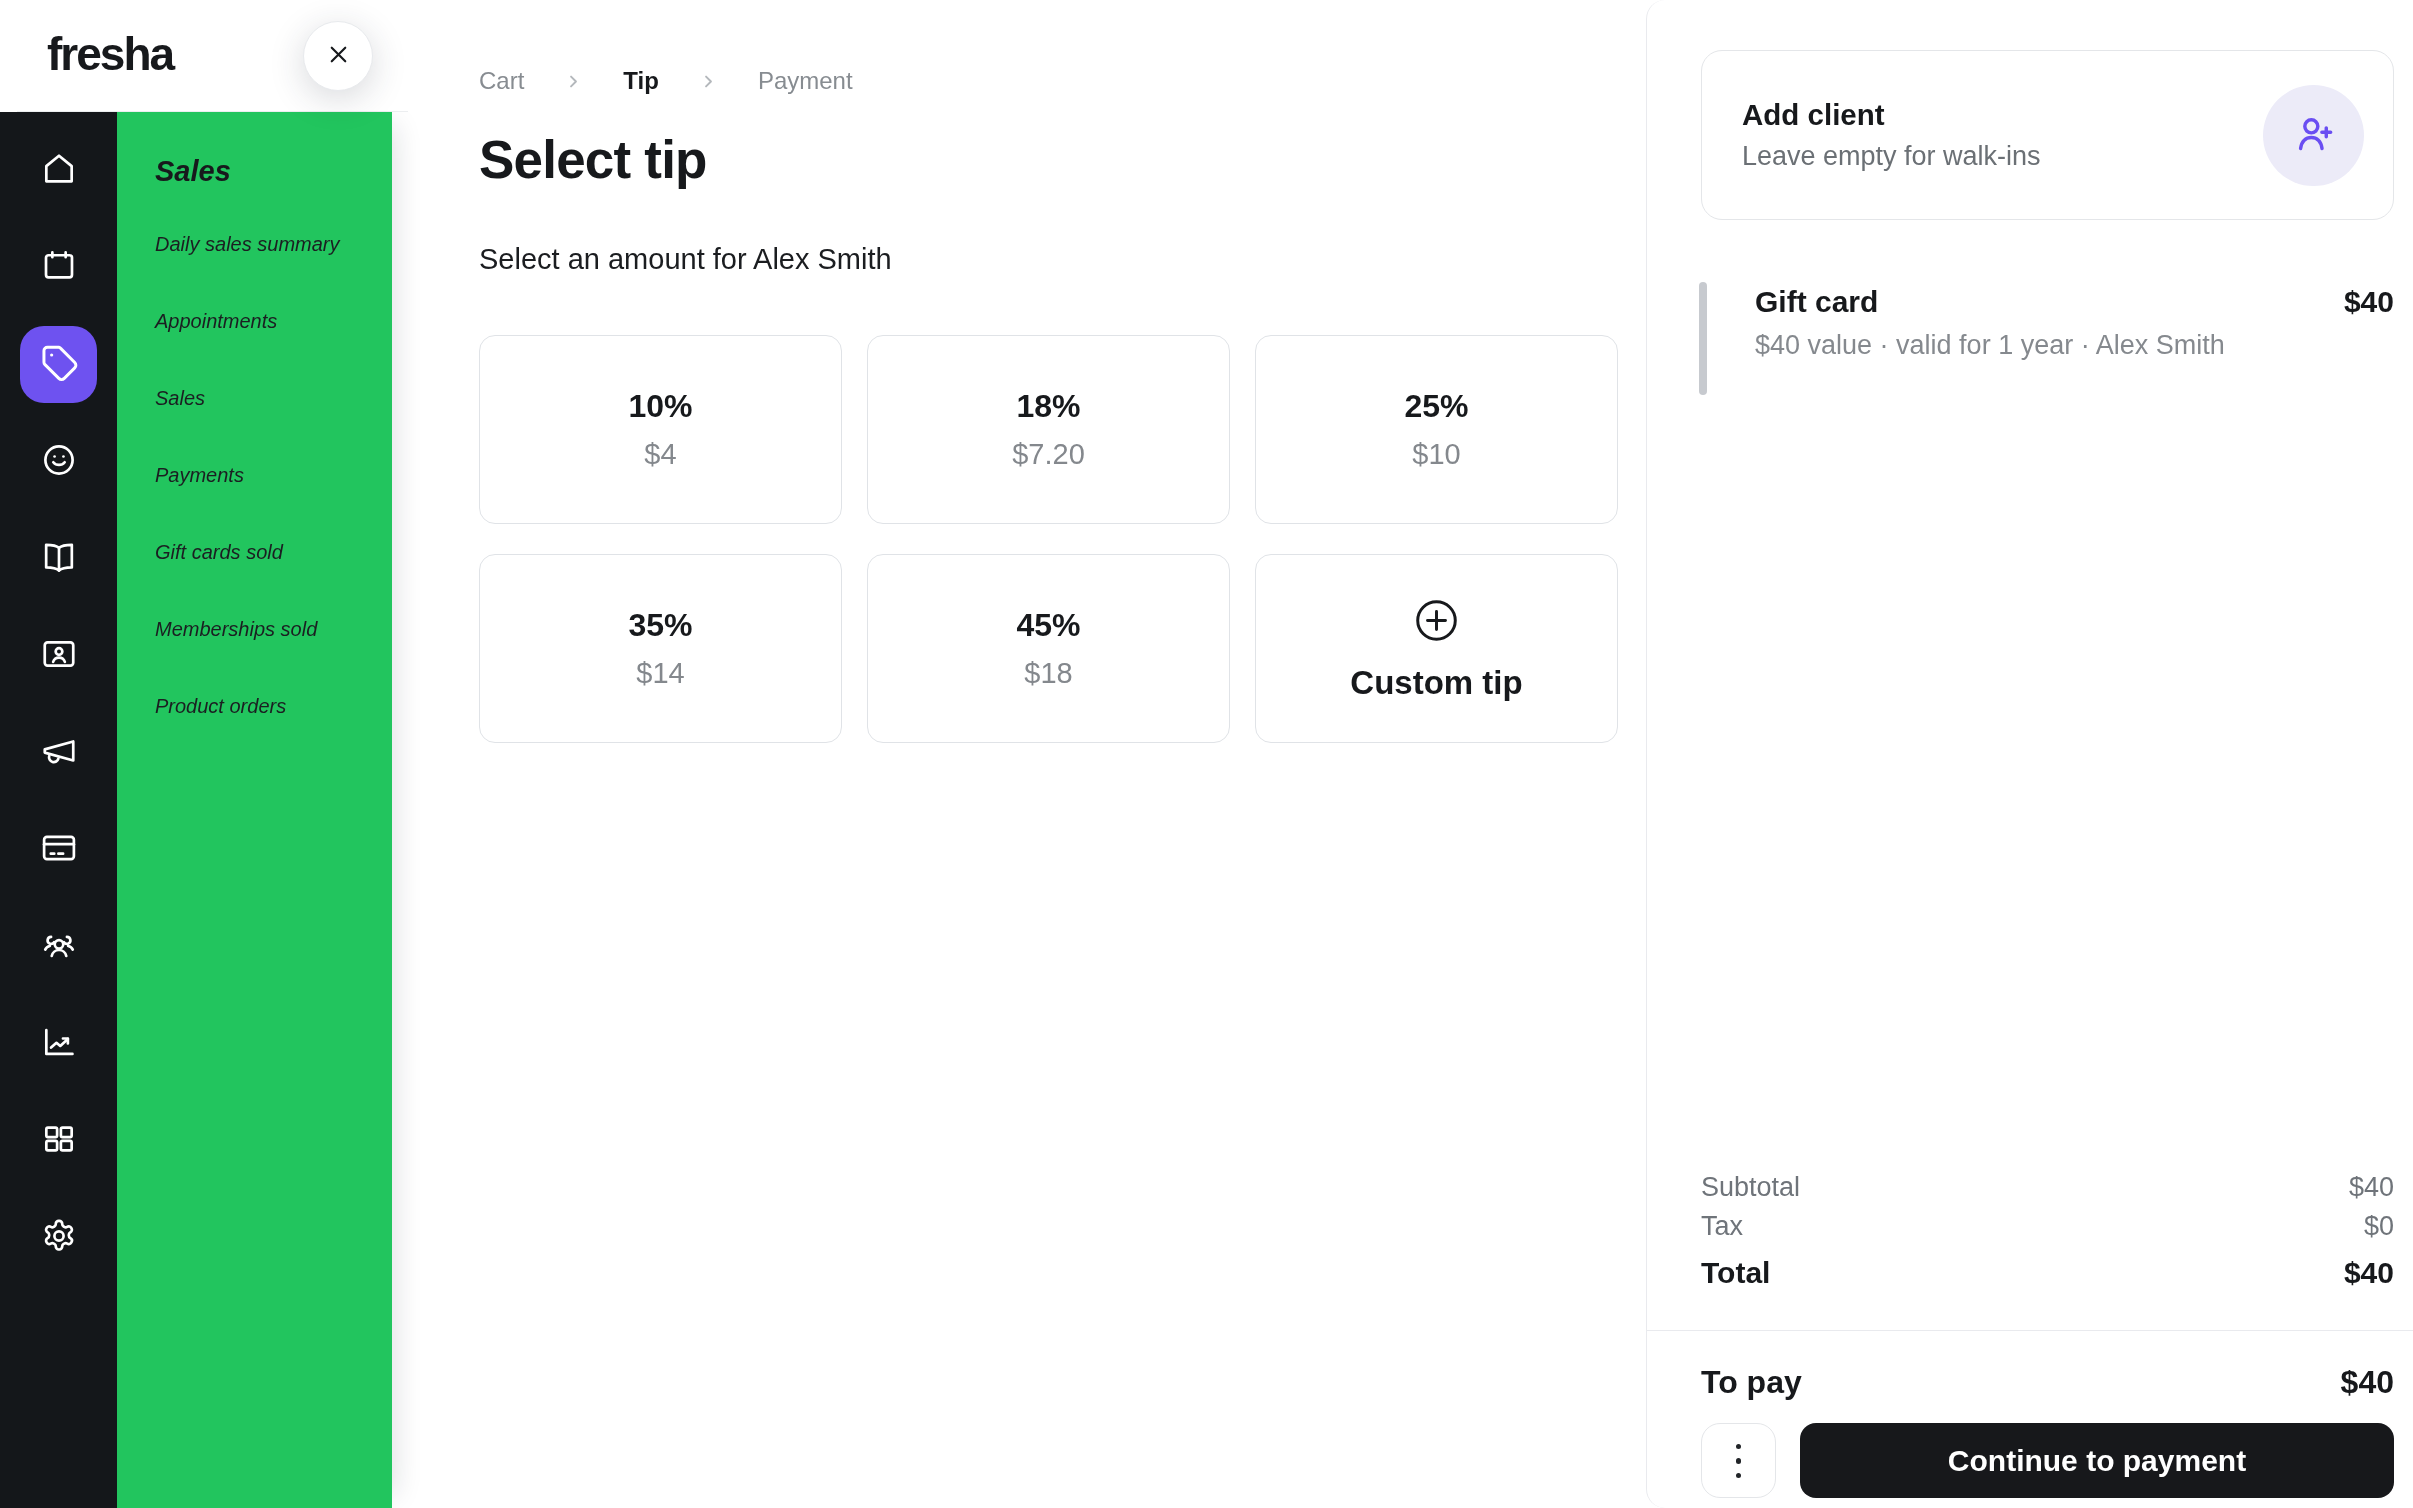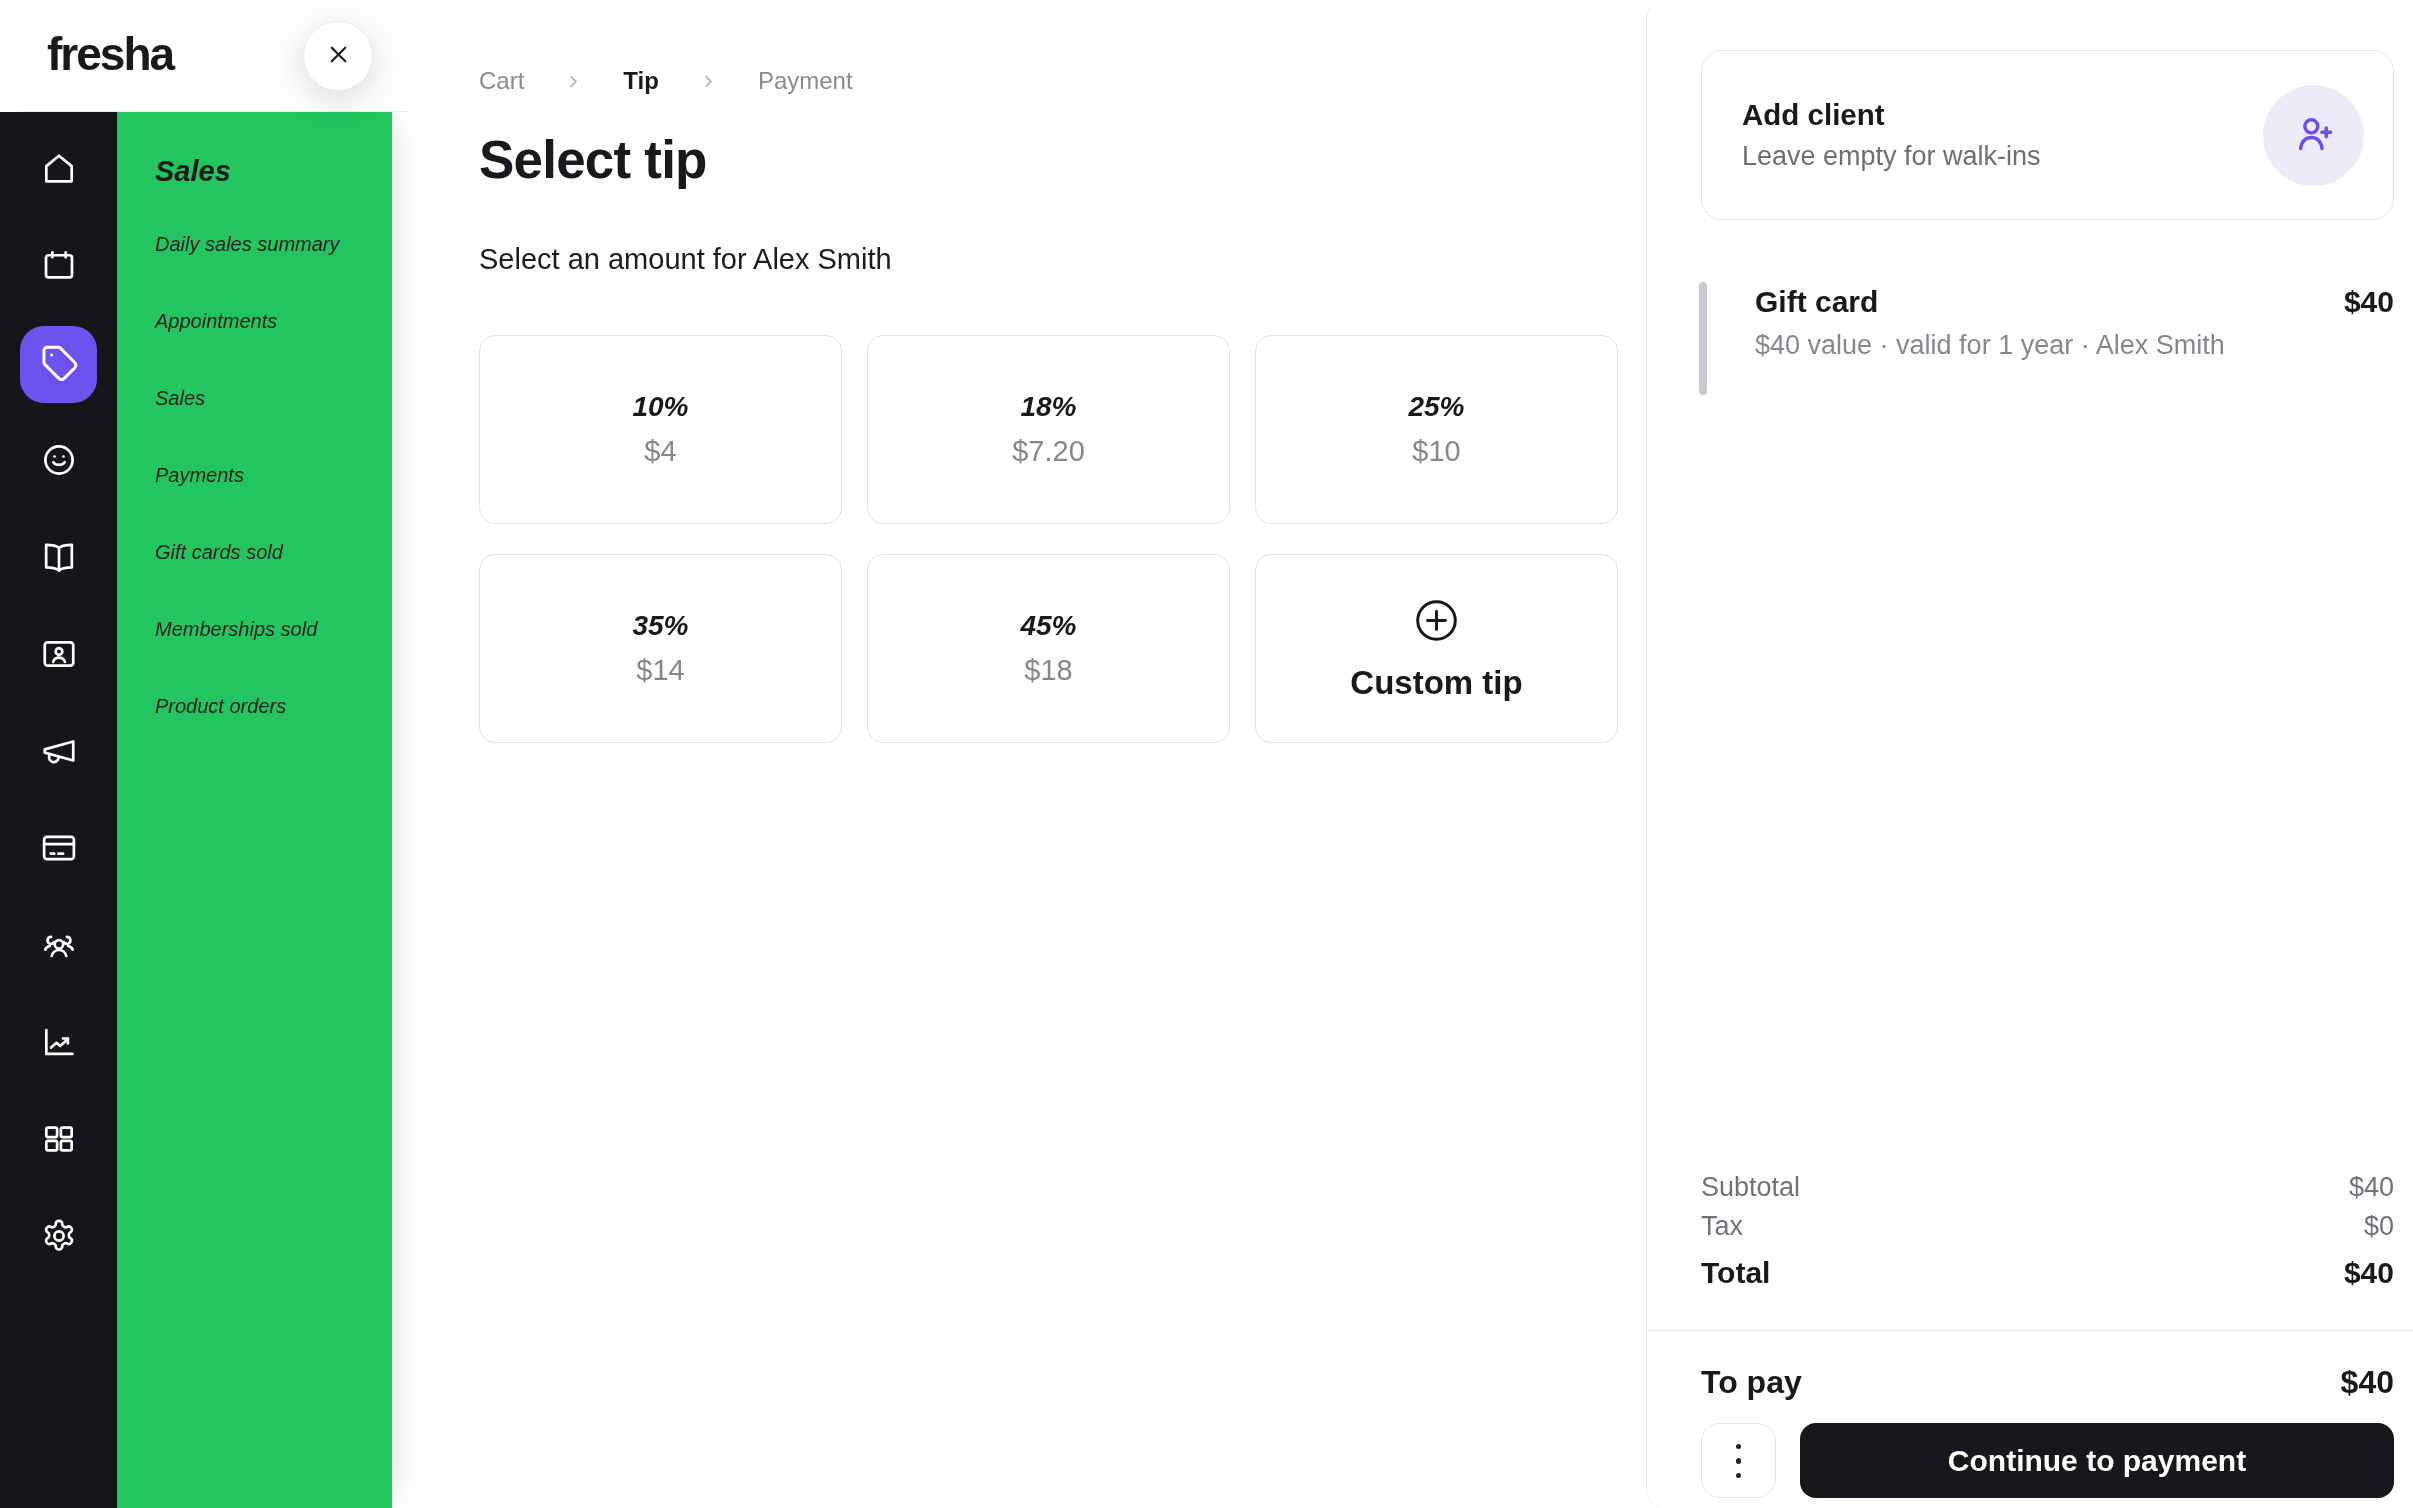--- a/index.html
+++ b/index.html
@@ -43,21 +43,21 @@
   .crumb-sep svg { width:21px; height:21px; display:block; }
   .page-title { margin-top:34px; font-size:53px; font-weight:700; letter-spacing:-0.8px; }
   .page-subtitle { margin-top:53px; font-size:29px; color:#1b1d20; }
 
   .tip-grid { margin-top:59px; display:grid; grid-template-columns:repeat(3,363px);
     grid-auto-rows:189px; gap:30px 25px; }
   .tip-card { border:1.6px solid #e0e3e7; border-radius:16px; background:#fff;
     display:flex; flex-direction:column; align-items:center; justify-content:center;
     cursor:pointer; }
   .tip-card.selected { border:3.2px solid #6b4ff1; }
-  .tip-pct { font-size:28px; font-weight:700;font-style:italic; }
+  .tip-pct { font-size:32px; font-weight:700; }
   .tip-amt { font-size:29px; color:#84888d; margin-top:12.8px; }
   .tip-label { font-size:33px; font-weight:700; }
   .tip-card .plus-wrap { margin-bottom:19px; }
   .tip-card .plus-wrap svg { width:49px; height:49px; display:block; }
 
   
   .panel { position:absolute; left:1646px; top:0; right:0; bottom:0;
     border-left:1.6px solid #e9eaee; background:#fff;
     display:flex; flex-direction:column; padding:0 19px 9.6px 54px;border-radius:19px; }
   .client-card { margin-top:50px; height:170px; border:1.6px solid #e4e6e9;

